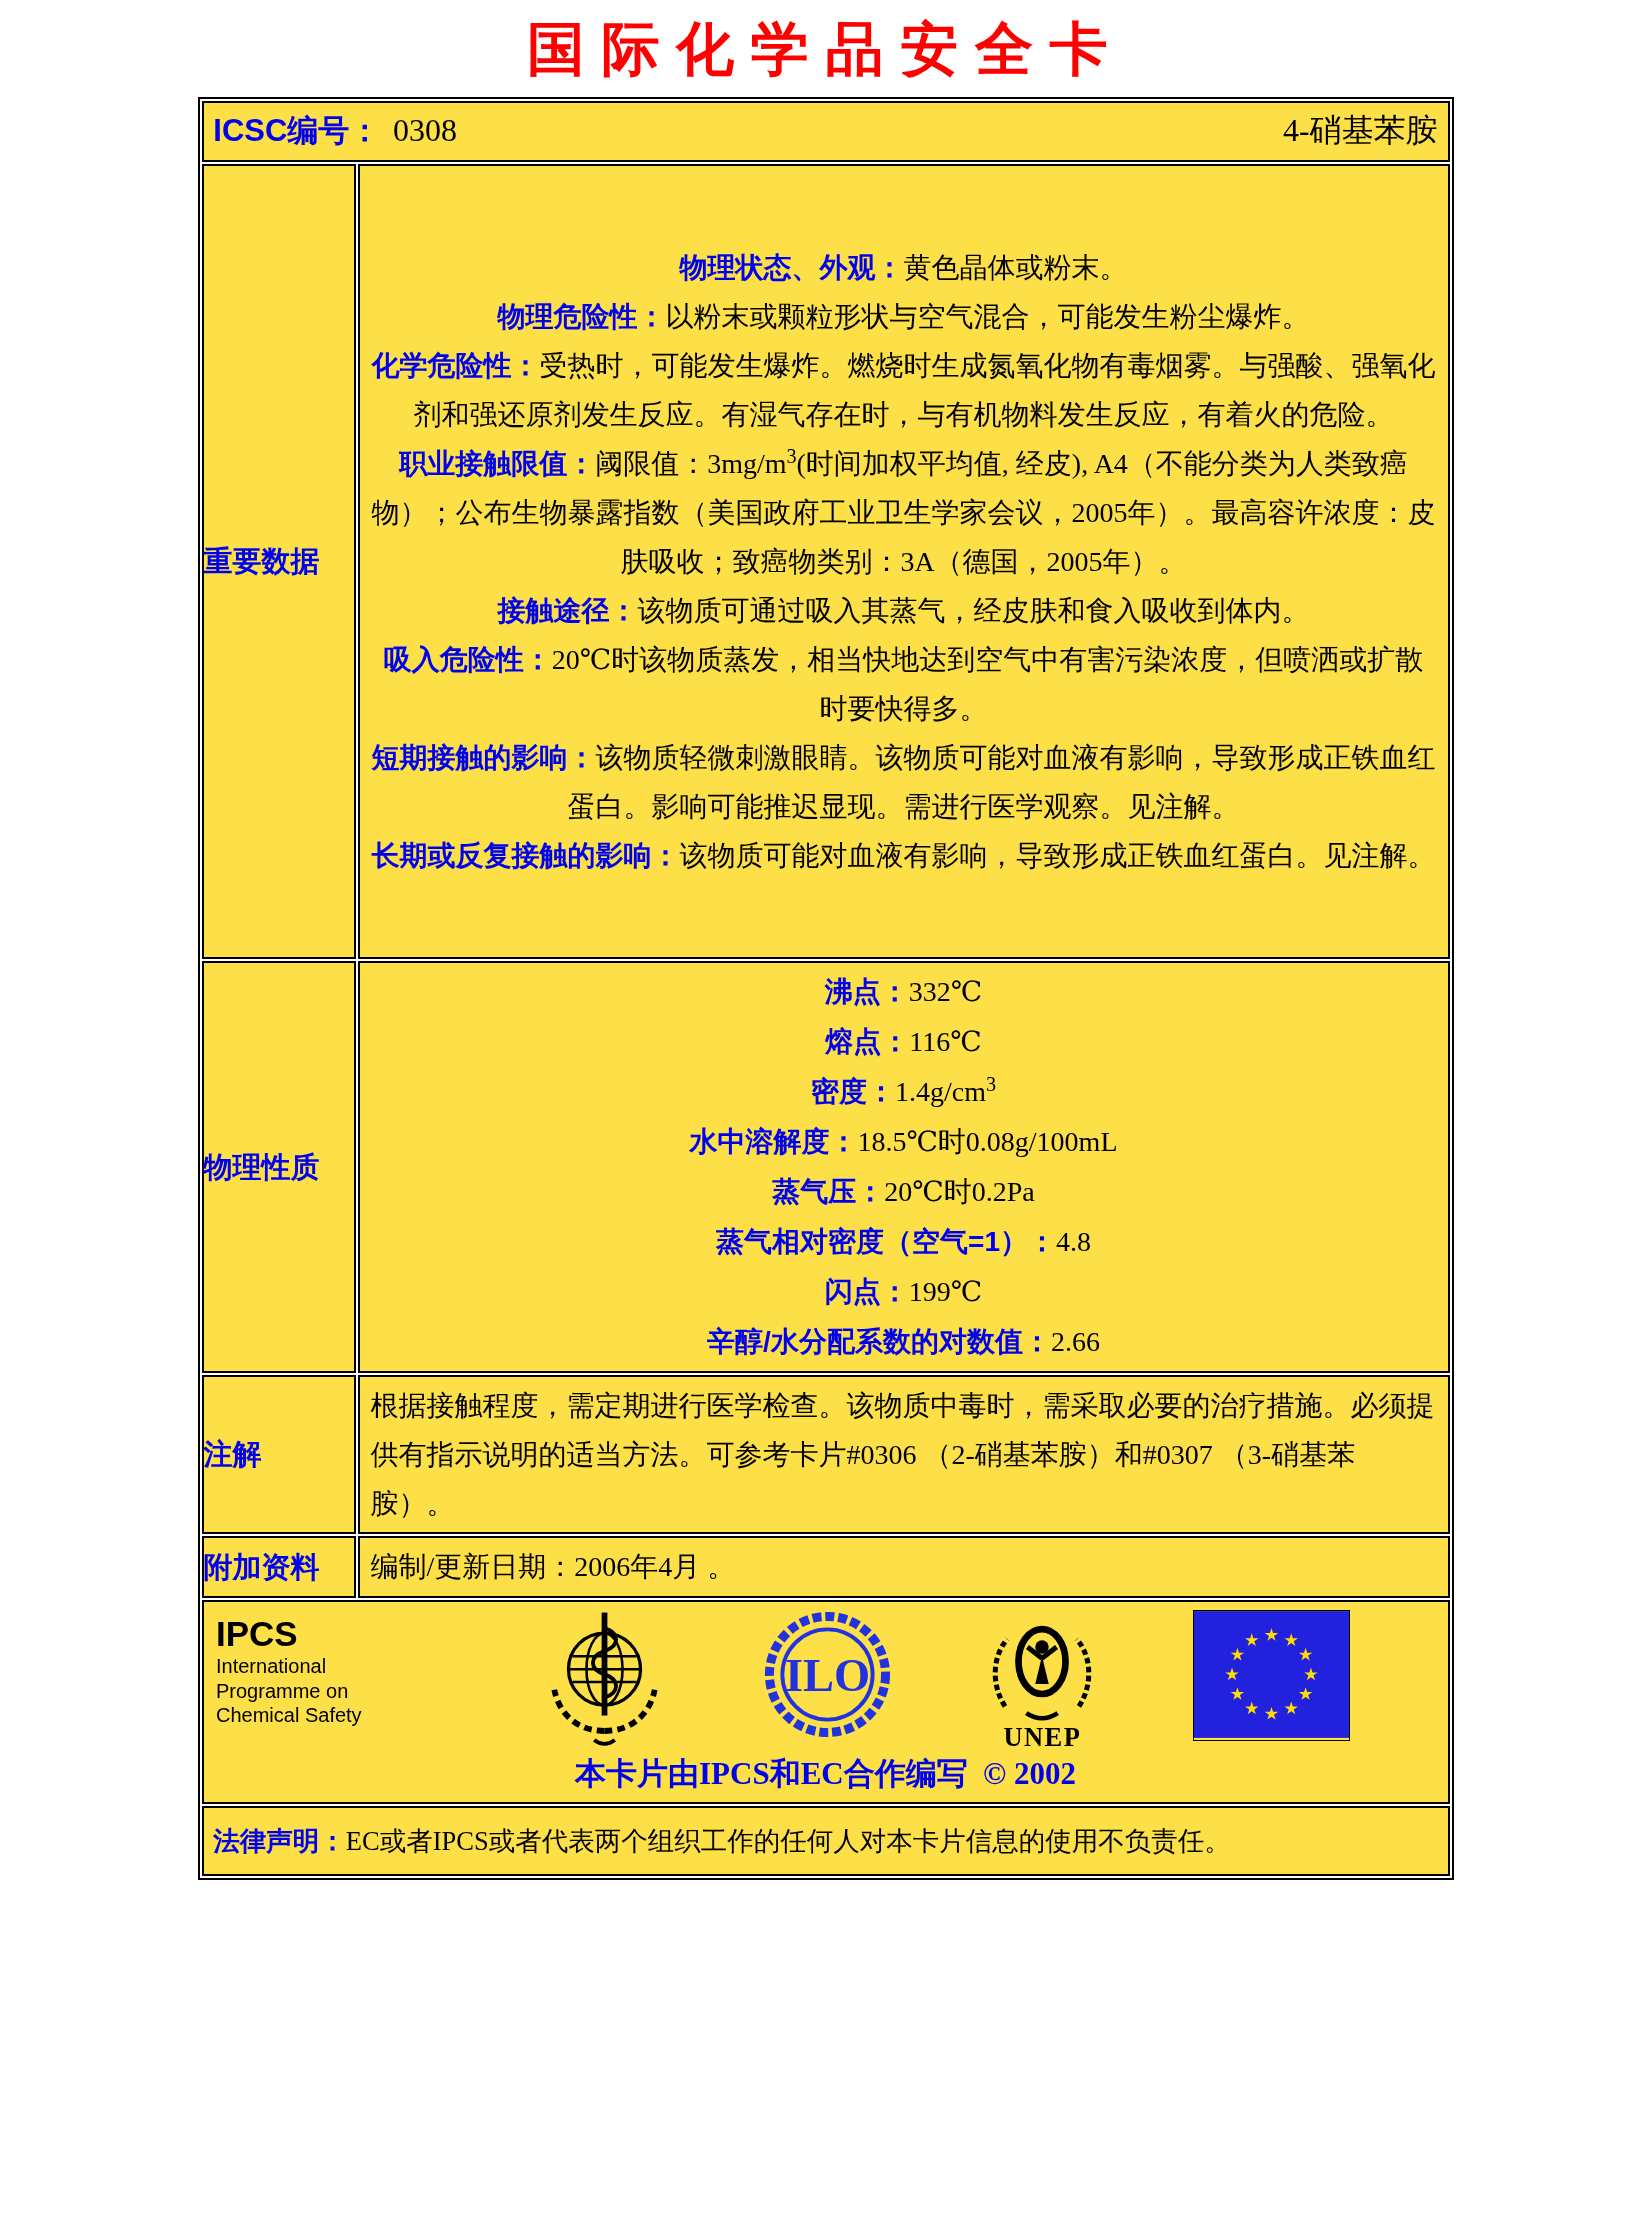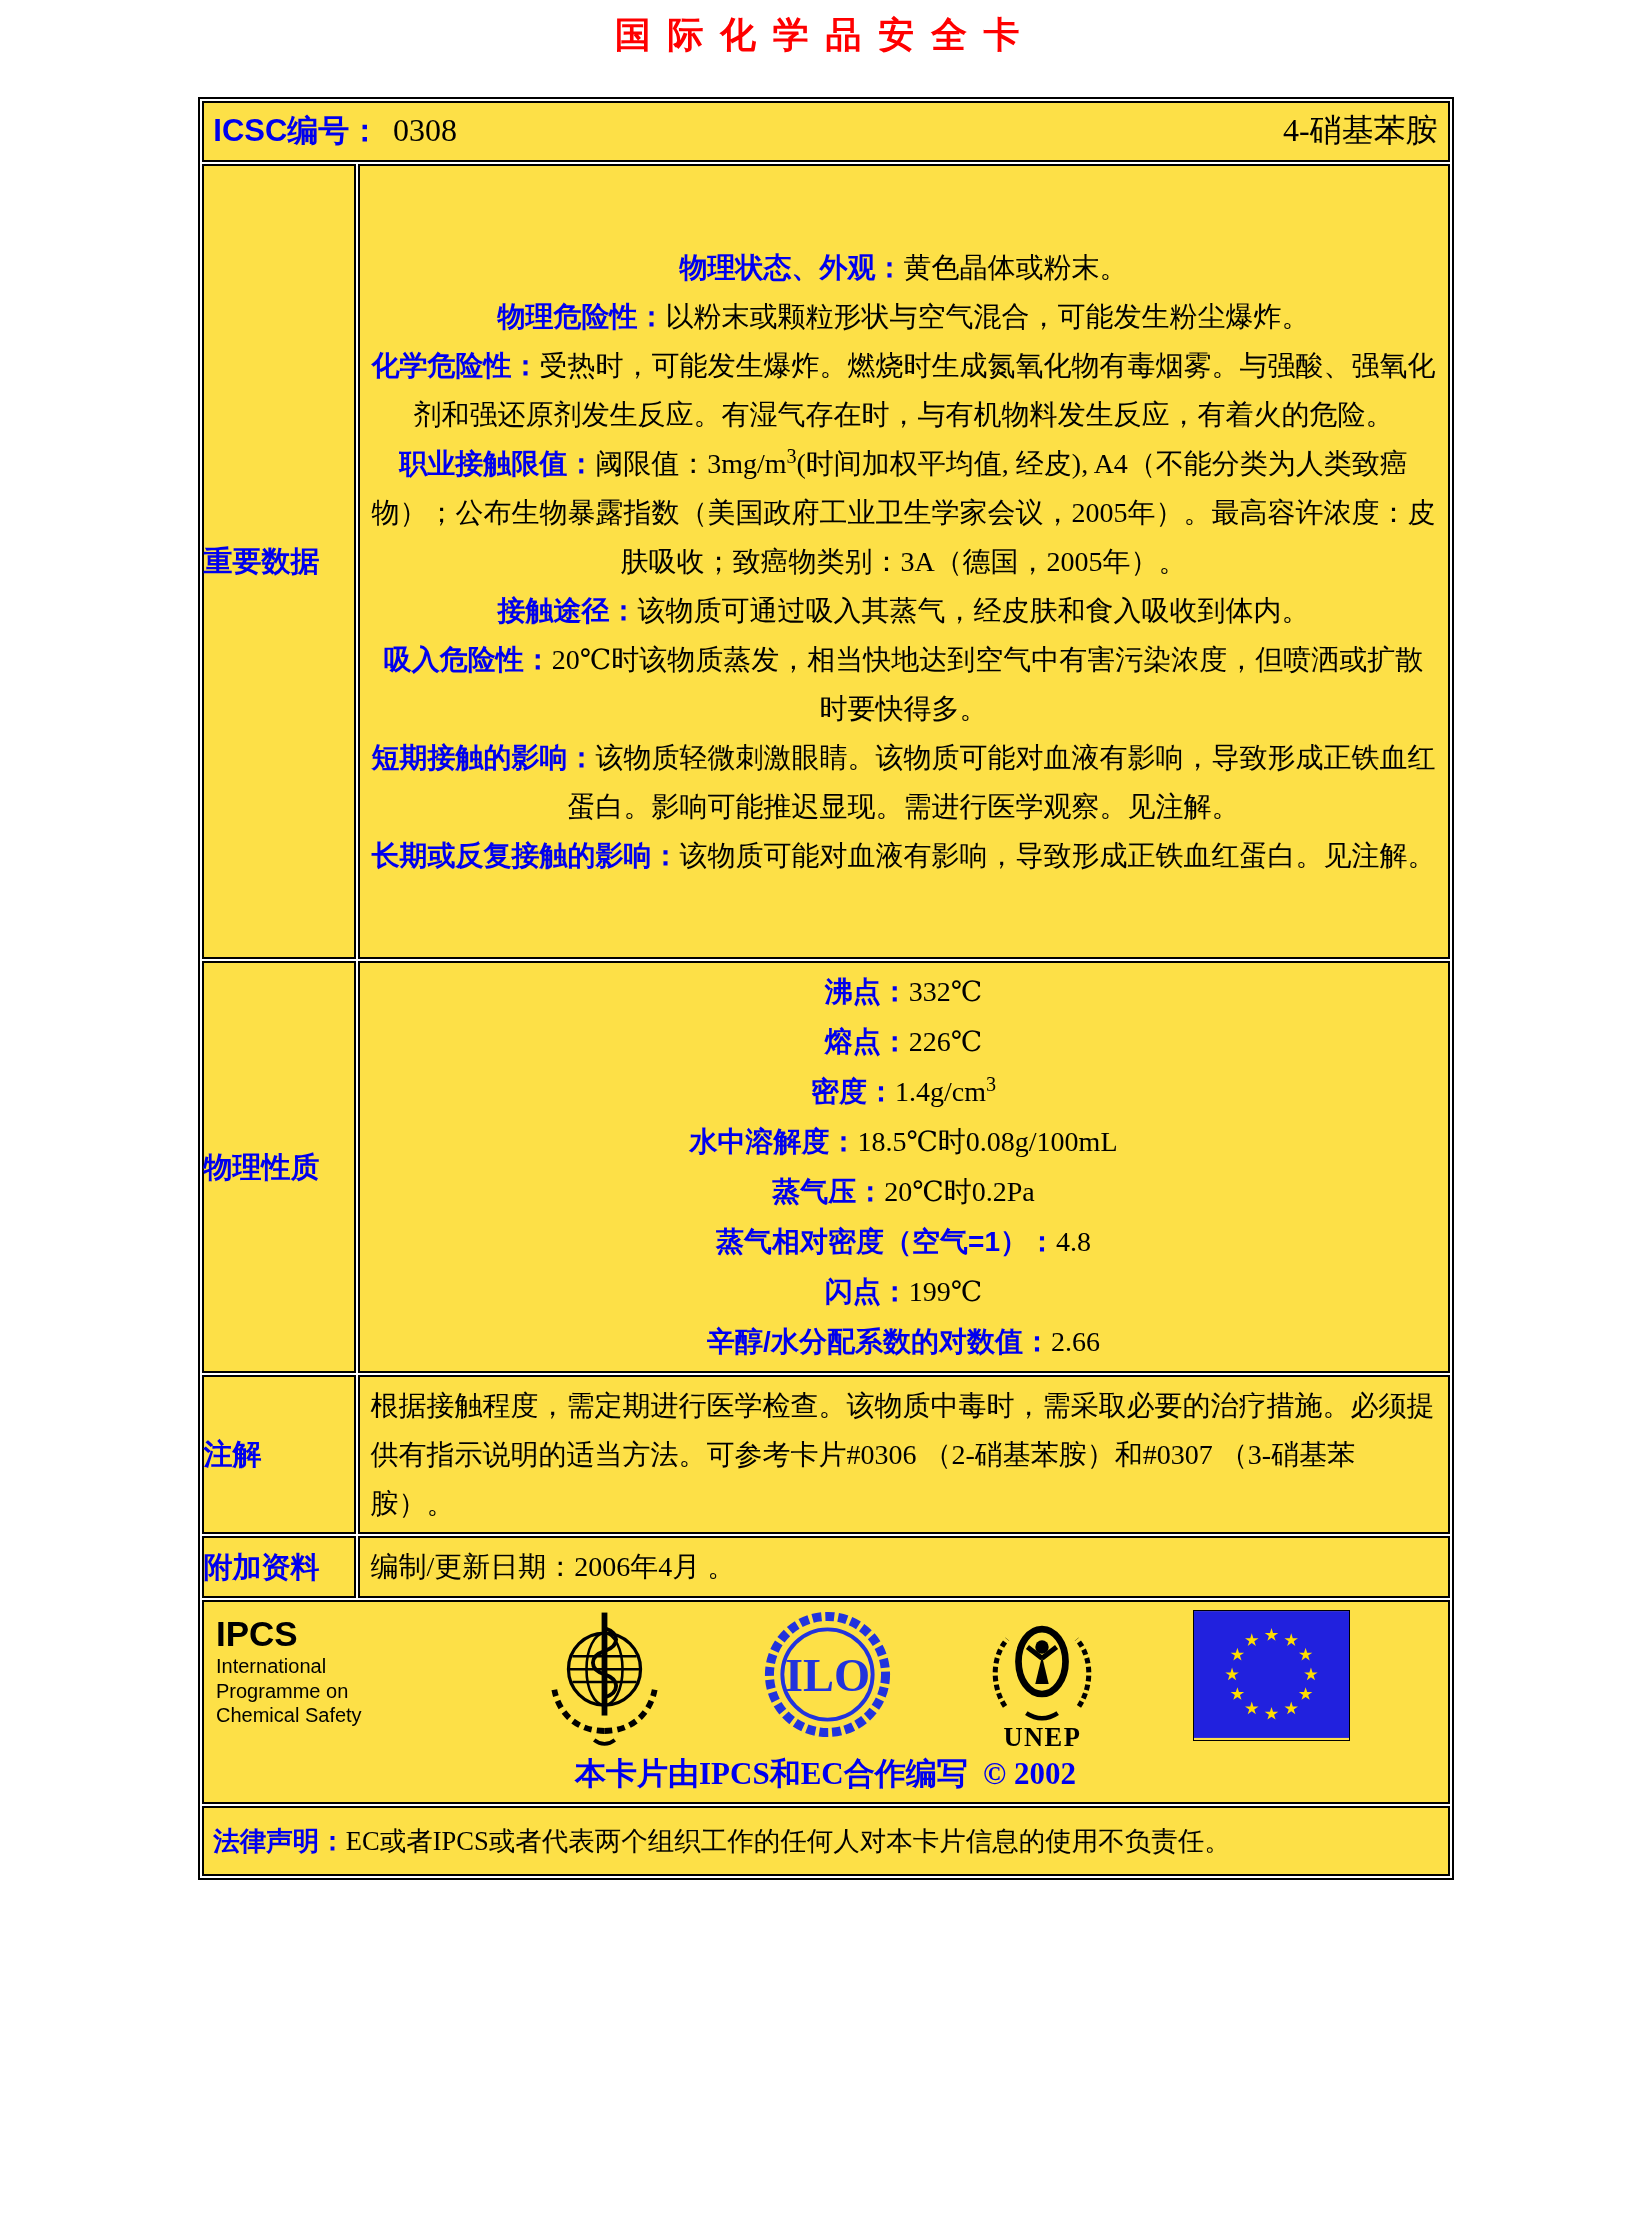--- a/index.html
+++ b/index.html
@@ -4,21 +4,21 @@
 <style>
   * { margin:0; padding:0; box-sizing:border-box; }
   html,body { background:#ffffff; }
   body {
     width:1651px; height:2216px; position:relative;
     font-family:"Liberation Serif","DejaVu Serif",serif;
     color:#000;
   }
   .page-title {
     text-align:center; color:#ff0000; font-weight:900;
-    font-size:36px; letter-spacing:16.7px;
+    font-size:58px; letter-spacing:16.7px;
     padding-top:11px; height:84px;
     font-family:"Liberation Sans","DejaVu Sans",sans-serif;
   }
   table.card {
     width:1256px; margin:12.5px auto 0 auto;
     border:2.8px solid #000; border-collapse:separate; border-spacing:2.8px;
     background:#fff;
   }
   td { border:2.1px solid #000; vertical-align:middle; background:#fde047; }
   td.label-cell {
@@ -100,21 +100,21 @@
       <div class="para"><span class="blue-label">吸入危险性：</span><span>20℃时该物质蒸发，相当快地达到空气中有害污染浓度，但喷洒或扩散时要快得多。</span></div>
       <div class="para"><span class="blue-label">短期接触的影响：</span><span>该物质轻微刺激眼睛。该物质可能对血液有影响，导致形成正铁血红蛋白。影响可能推迟显现。需进行医学观察。见注解。</span></div>
       <div class="para"><span class="blue-label">长期或反复接触的影响：</span><span>该物质可能对血液有影响，导致形成正铁血红蛋白。见注解。</span></div>
     </td>
   </tr>
 
   <tr class="row-physical">
     <td class="label-cell">物理性质</td>
     <td class="content-cell">
       <div class="prop-line"><span class="blue-label">沸点：</span><span>332℃</span></div>
-      <div class="prop-line"><span class="blue-label">熔点：</span><span>226℃</span></div>
+      <div class="prop-line"><span class="blue-label">熔点：</span><span>116℃</span></div>
       <div class="prop-line"><span class="blue-label">密度：</span><span>1.4g/cm<sup>3</sup></span></div>
       <div class="prop-line"><span class="blue-label">水中溶解度：</span><span>18.5℃时0.08g/100mL</span></div>
       <div class="prop-line"><span class="blue-label">蒸气压：</span><span>20℃时0.2Pa</span></div>
       <div class="prop-line"><span class="blue-label">蒸气相对密度（空气=1）：</span><span>4.8</span></div>
       <div class="prop-line"><span class="blue-label">闪点：</span><span>199℃</span></div>
       <div class="prop-line"><span class="blue-label">辛醇/水分配系数的对数值：</span><span>2.66</span></div>
     </td>
   </tr>
 
 

